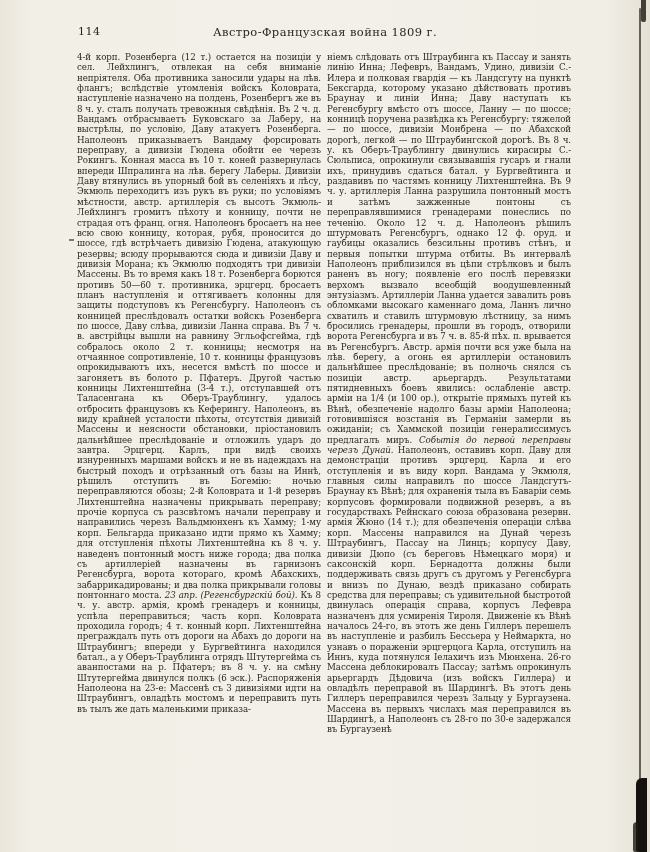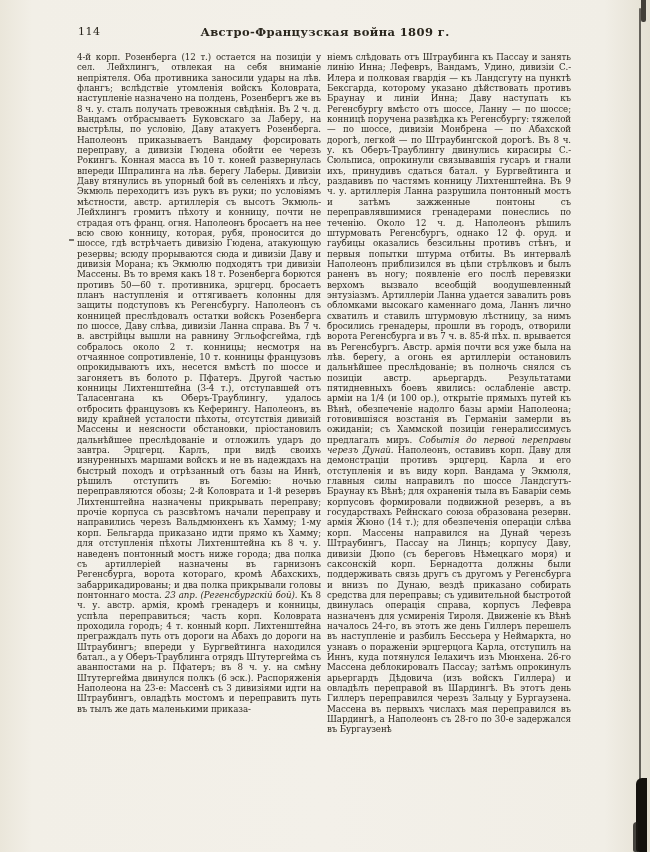--- a/index.html
+++ b/index.html
@@ -18,21 +18,21 @@
     padding-top:25px;
     height:18px;
   }
   .page-num{
     position:absolute;left:78px;top:25px;
     font-size:11px;letter-spacing:.5px;
   }
   .header-title{
     display:block;text-align:center;
     width:500px;margin:0 auto;
-    font-weight:bold;font-size:11.5px;letter-spacing:.4px;
+    font-weight:normal;font-size:11.5px;letter-spacing:.4px;
   }
   .columns{
     display:flex;
     margin:9px 72px 0 77px;
     gap:6px;
   }
   .col{
     width:244px;
     font-size:8.7px;
     line-height:10.35px;

